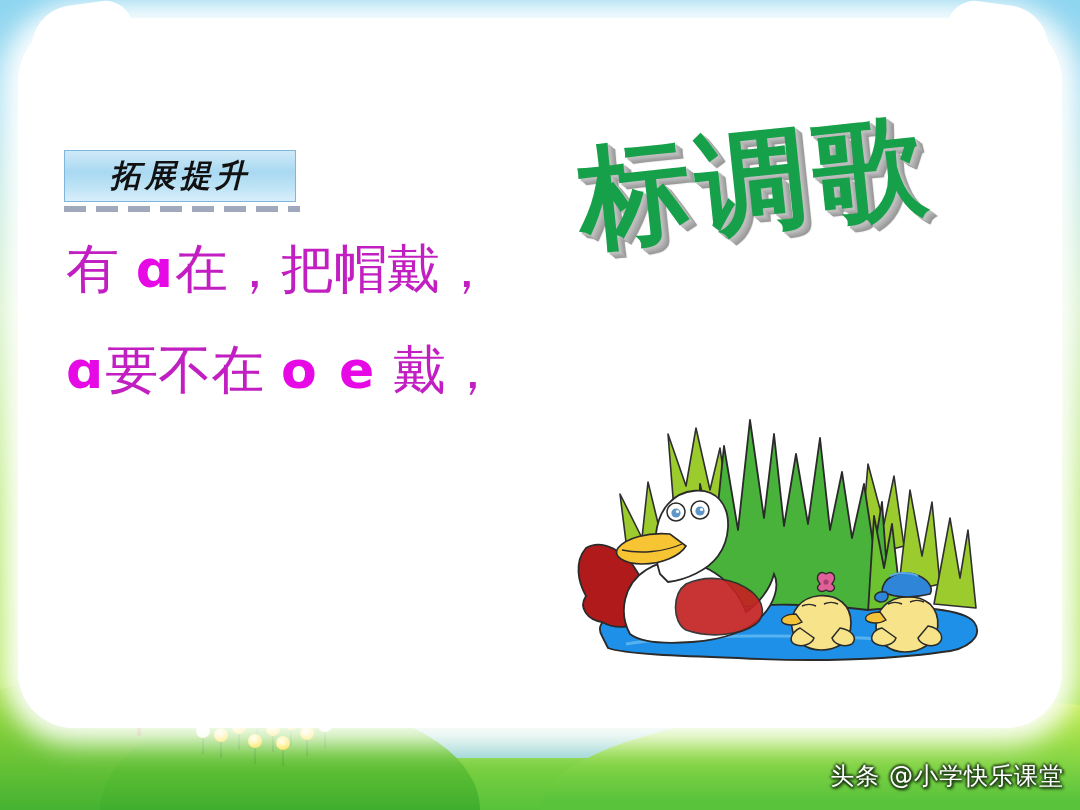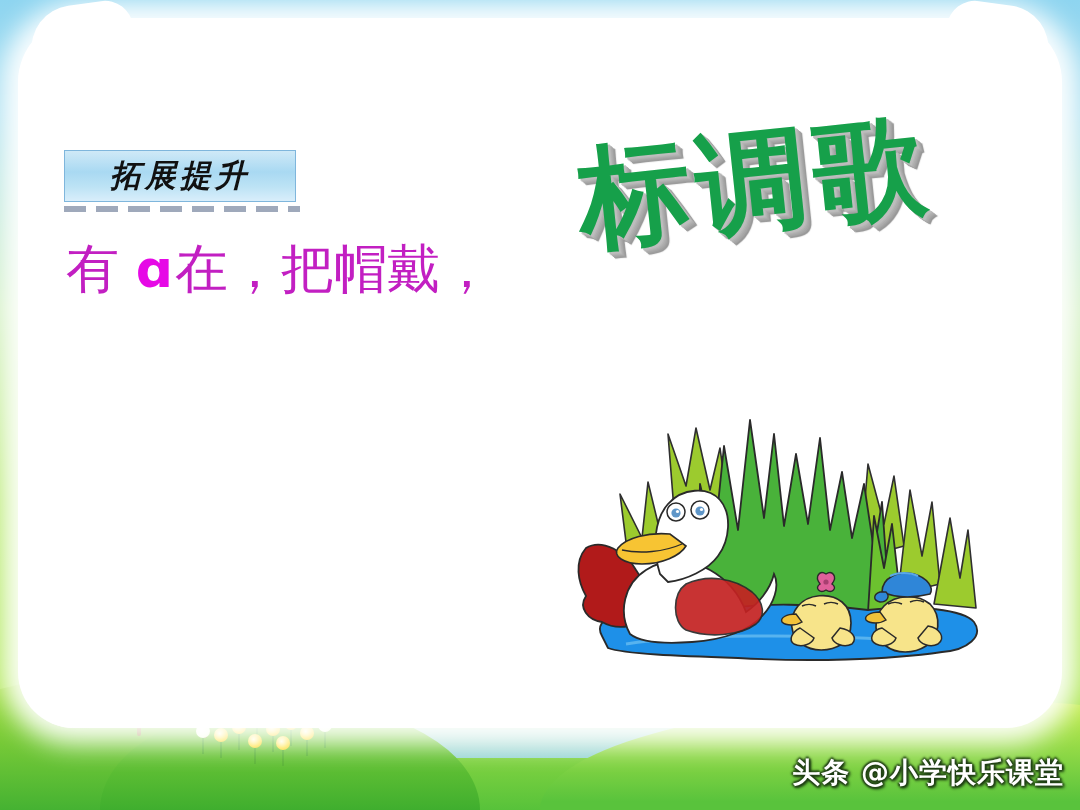--- a/index.html
+++ b/index.html
@@ -125,21 +125,21 @@
   
   .picture{
     position:absolute;left:568px;top:398px;width:430px;height:290px;
     background:#ffffff;overflow:hidden;
   }
   .pic-svg{display:block;width:430px;height:290px;}
   
   .watermark{
     position:absolute;right:16px;bottom:18px;
     font-family:"DejaVu Sans","Liberation Sans",sans-serif;
-    font-weight:bold;font-size:28px;color:#ffffff;letter-spacing:1px;
+    font-weight:normal;font-size:24px;color:#ffffff;letter-spacing:1px;
     text-shadow:
       -2px 0 2px rgba(30,60,20,.85), 2px 0 2px rgba(30,60,20,.85),
       0 -2px 2px rgba(30,60,20,.85), 0 2px 2px rgba(30,60,20,.85),
       2px 2px 3px rgba(20,50,15,.9);
     white-space:nowrap;
   }
 </style>
 </head>
 <body>
 
@@ -234,20 +234,23 @@
       <span class="badge-text">拓展提升</span>
     </div>
     <div class="badge-dash"></div>
   </div>
 
   <div class="title">标调歌</div>
 
   <div class="poem">
     <div class="poem-line">
       <span>有 </span><span class="py">ɑ</span><span>在，把帽戴，</span>
+    </div>
+    <div class="poem-line">
+      <span class="py">ɑ</span><span>要不在 </span><span class="py">o e</span><span> 戴，</span>
     </div>
   </div>
 
   <div class="picture">
     <svg class="pic-svg" viewBox="0 0 430 290" xmlns="http://www.w3.org/2000/svg">
       <rect x="0" y="0" width="430" height="290" fill="#ffffff"></rect>
 
       <g stroke="#2f2f2f" stroke-width="1.6" stroke-linejoin="round" fill="#9ccb2e">
         <path d="M106 112 L100 36 L118 88 L128 30 L142 92 L152 50 L160 108 Z"></path>
         <path d="M60 160 L52 96 L74 140 L80 84 L96 150 Z"></path>

